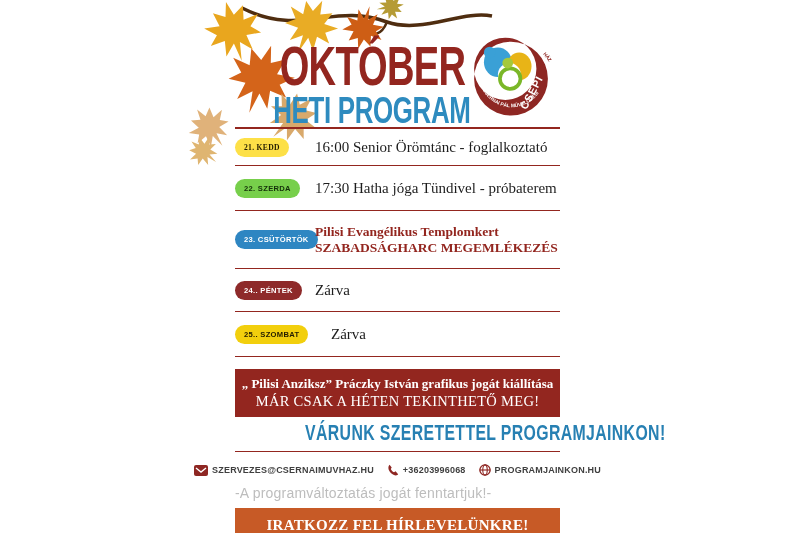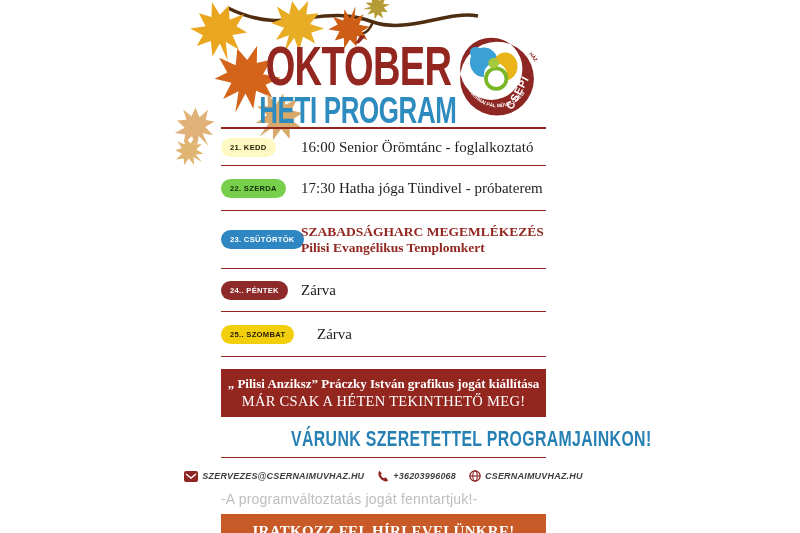--- a/index.html
+++ b/index.html
@@ -1,18 +1,18 @@
 <!DOCTYPE html>
 <html style="--maroon: #93261F; --blue: #2E8BBF; --closing: #2780B3; --orange: #C75A26;"><head>
 <meta charset="utf-8">
 <style>
   html,body{margin:0;padding:0;background:#ffffff;}
   #canvas{position:relative;width:800px;height:533px;background:#ffffff;overflow:hidden;
           font-family:"Liberation Sans",sans-serif;}
-  #poster{position:absolute;left:168px;top:0;width:430px;height:533px;}
+  #poster{position:absolute;left:182px;top:0;width:430px;height:533px;}
 
   
   .leaves{position:absolute;left:0;top:0;pointer-events:none;}
   .leaf-small{position:absolute;left:2px;top:132px;}
   .title-block{position:absolute;left:10px;top:40px;width:360px;text-align:center;line-height:.92;}
   .title-1{display:inline-block;font-size:56px;font-weight:700;color:var(--maroon,#93261F);
            transform:scale(.68,1);letter-spacing:-1px;white-space:nowrap;}
   .title-2{display:inline-block;font-size:37px;font-weight:700;color:var(--blue,#2E8BBF);
            transform:scale(.70,1);letter-spacing:-.5px;white-space:nowrap;margin-top:2px;}
   .logo{position:absolute;left:288px;top:34px;}
@@ -30,28 +30,28 @@
   .day-pill{display:inline-block;padding:5px 9px;border-radius:20px;font-size:7.6px;
             font-weight:700;letter-spacing:.3px;white-space:nowrap;}
   .prog{font-family:"Liberation Serif",serif;font-size:15px;color:#1d1d1d;}
   .prog.emphasis{color:var(--maroon,#93261F);font-weight:700;font-size:13.5px;line-height:1.18;}
 
   .banner{margin-top:12px;background:var(--maroon,#93261F);color:#fff;text-align:center;
           padding:7px 4px;font-family:"Liberation Serif",serif;}
   .banner .l1{font-size:13px;font-weight:700;}
   .banner .l2{font-size:14.5px;font-weight:400;letter-spacing:.3px;margin-top:1px;}
 
-  .closing{margin-top:9px;text-align:center;}
+  .closing{margin-top:3px;text-align:center;}
   .closing span{display:inline-block;font-size:22px;font-weight:700;color:var(--closing,#2780B3);
                 transform:scale(.72,1);letter-spacing:.5px;white-space:nowrap;}
   .thin-div{margin-top:5px;border-top:1.6px solid var(--maroon,#93261F);}
 
   .contact{display:flex;justify-content:center;align-items:center;gap:13px;margin-top:9px;height:18px;}
   .c-item{display:flex;align-items:center;gap:4px;font-size:9px;font-weight:700;color:#3f3f3f;
-          letter-spacing:.2px;white-space:nowrap;font-style:italic;}
+          letter-spacing:.2px;white-space:nowrap;}
   .disclaimer{text-align:left;color:#bdbdbd;font-size:14px;margin-top:6px;letter-spacing:.2px;}
 
   .newsletter{margin-top:7px;background:var(--orange,#C75A26);color:#fff;text-align:center;
               padding:8px 4px 9px;font-family:"Liberation Serif",serif;font-weight:700;
               font-size:15px;line-height:1.25;letter-spacing:.3px;}
 </style>
 </head>
 <body>
 
 <div id="canvas">
@@ -94,43 +94,43 @@
       </text>
       <text transform="translate(79,71) rotate(-62)" text-anchor="middle" font-size="13" font-weight="bold" letter-spacing="1" fill="#ffffff" font-family="Liberation Sans, sans-serif">CSEPI</text>
       <text transform="translate(89,22) rotate(52)" font-size="6" font-weight="bold" fill="#8E2723" font-family="Liberation Sans, sans-serif">HÁZ</text>
     </svg>
 
     <div class="col">
 
       <div class="sched" id="sched-list">
   <div class="sched-row">
     <div class="pill-col">
-      <span class="day-pill" style="background: #fef9c3; color: rgb(34, 28, 0);">21. KEDD</span>
+      <span class="day-pill" style="background: #fde047; color: rgb(34, 28, 0); font-family: Liberation Serif, serif;">21. KEDD</span>
     </div>
     <div class="prog">
               <div>16:00 Senior Örömtánc - foglalkoztató</div>
             </div>
   </div>
 
   <div class="sched-row">
     <div class="pill-col">
       <span class="day-pill" style="background: rgb(119, 207, 75); color: rgb(20, 48, 10);">22. SZERDA</span>
     </div>
     <div class="prog">
               <div>17:30 Hatha jóga Tündivel - próbaterem</div>
             </div>
   </div>
 
   <div class="sched-row">
     <div class="pill-col">
       <span class="day-pill" style="background: rgb(46, 134, 194); color: rgb(255, 255, 255);">23. CSÜTÖRTÖK</span>
     </div>
     <div class="prog emphasis">
+              <div>Pilisi Evangélikus Templomkert</div>
               <div>SZABADSÁGHARC MEGEMLÉKEZÉS</div>
-              <div>Pilisi Evangélikus Templomkert</div>
             </div>
   </div>
 
   <div class="sched-row">
     <div class="pill-col">
       <span class="day-pill" style="background: rgb(142, 42, 42); color: rgb(255, 255, 255);">24.. PÉNTEK</span>
     </div>
     <div class="prog">
               <div>Zárva</div>
             </div>
@@ -170,21 +170,21 @@
             <path d="M3,1 C1,3 1,7 4.5,10.5 C8,14 12,14 13,12 L10,8.5 L8.2,9.6 C6.5,8.8 5.2,7.5 4.4,5.8 L5.5,4 Z" fill="#8E2723"></path>
           </svg>
           <span>+36203996068</span>
         </div>
         <div class="c-item">
           <svg width="12" height="12" viewBox="0 0 14 14">
             <circle cx="7" cy="7" r="6" fill="none" stroke="#8E2723" stroke-width="1.6"></circle>
             <ellipse cx="7" cy="7" rx="2.6" ry="6" fill="none" stroke="#8E2723" stroke-width="1.3"></ellipse>
             <line x1="1" y1="7" x2="13" y2="7" stroke="#8E2723" stroke-width="1.3"></line>
           </svg>
-          <span>CSERNAIMUVHAZ.HU</span>
+          <span>PROGRAMJAINKON.HU</span>
         </div>
       </div>
 
       <div class="disclaimer">-A programváltoztatás jogát fenntartjuk!-</div>
 
       <div class="newsletter">
         <div>IRATKOZZ FEL HÍRLEVELÜNKRE!</div>
 
       </div>
 

